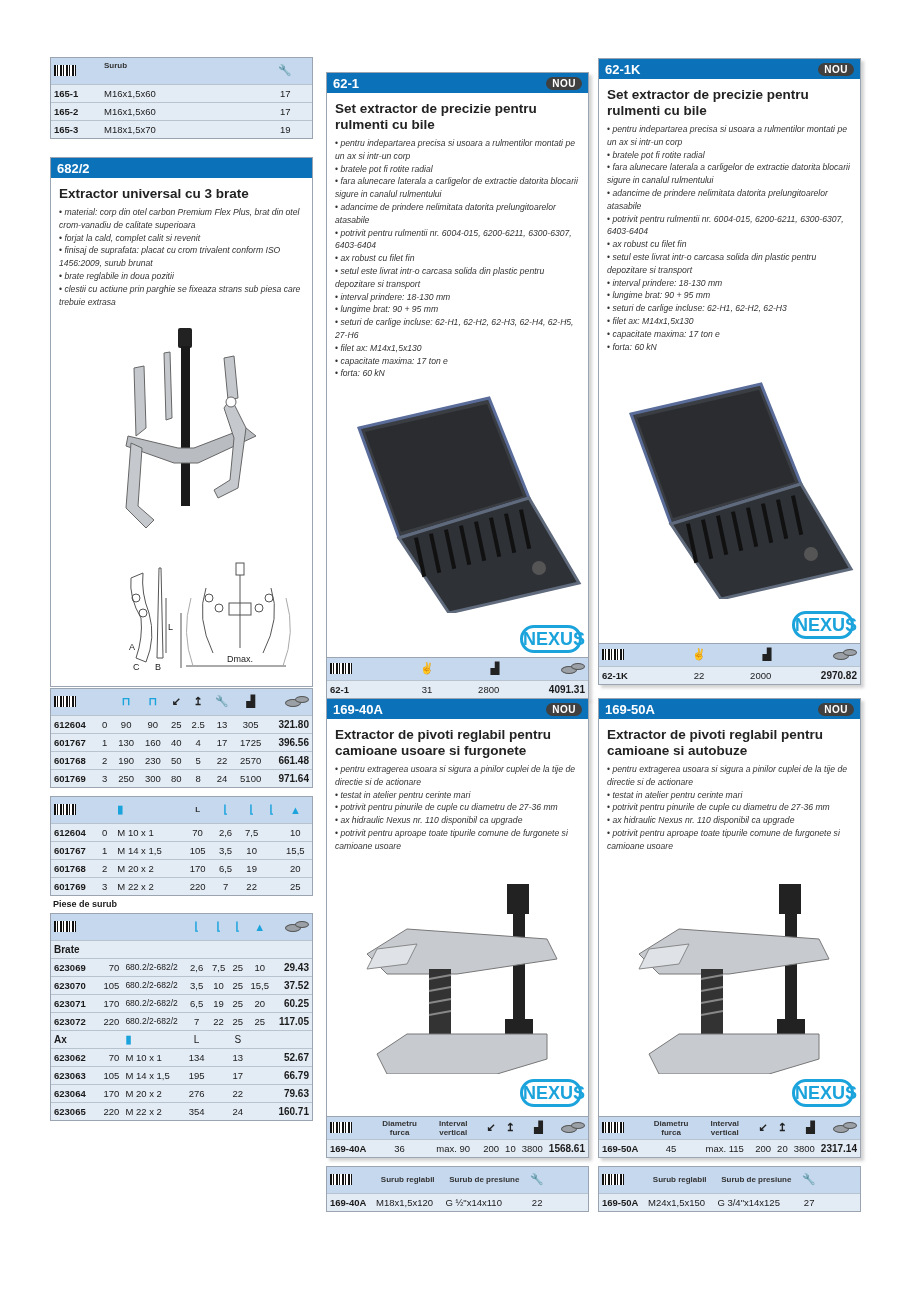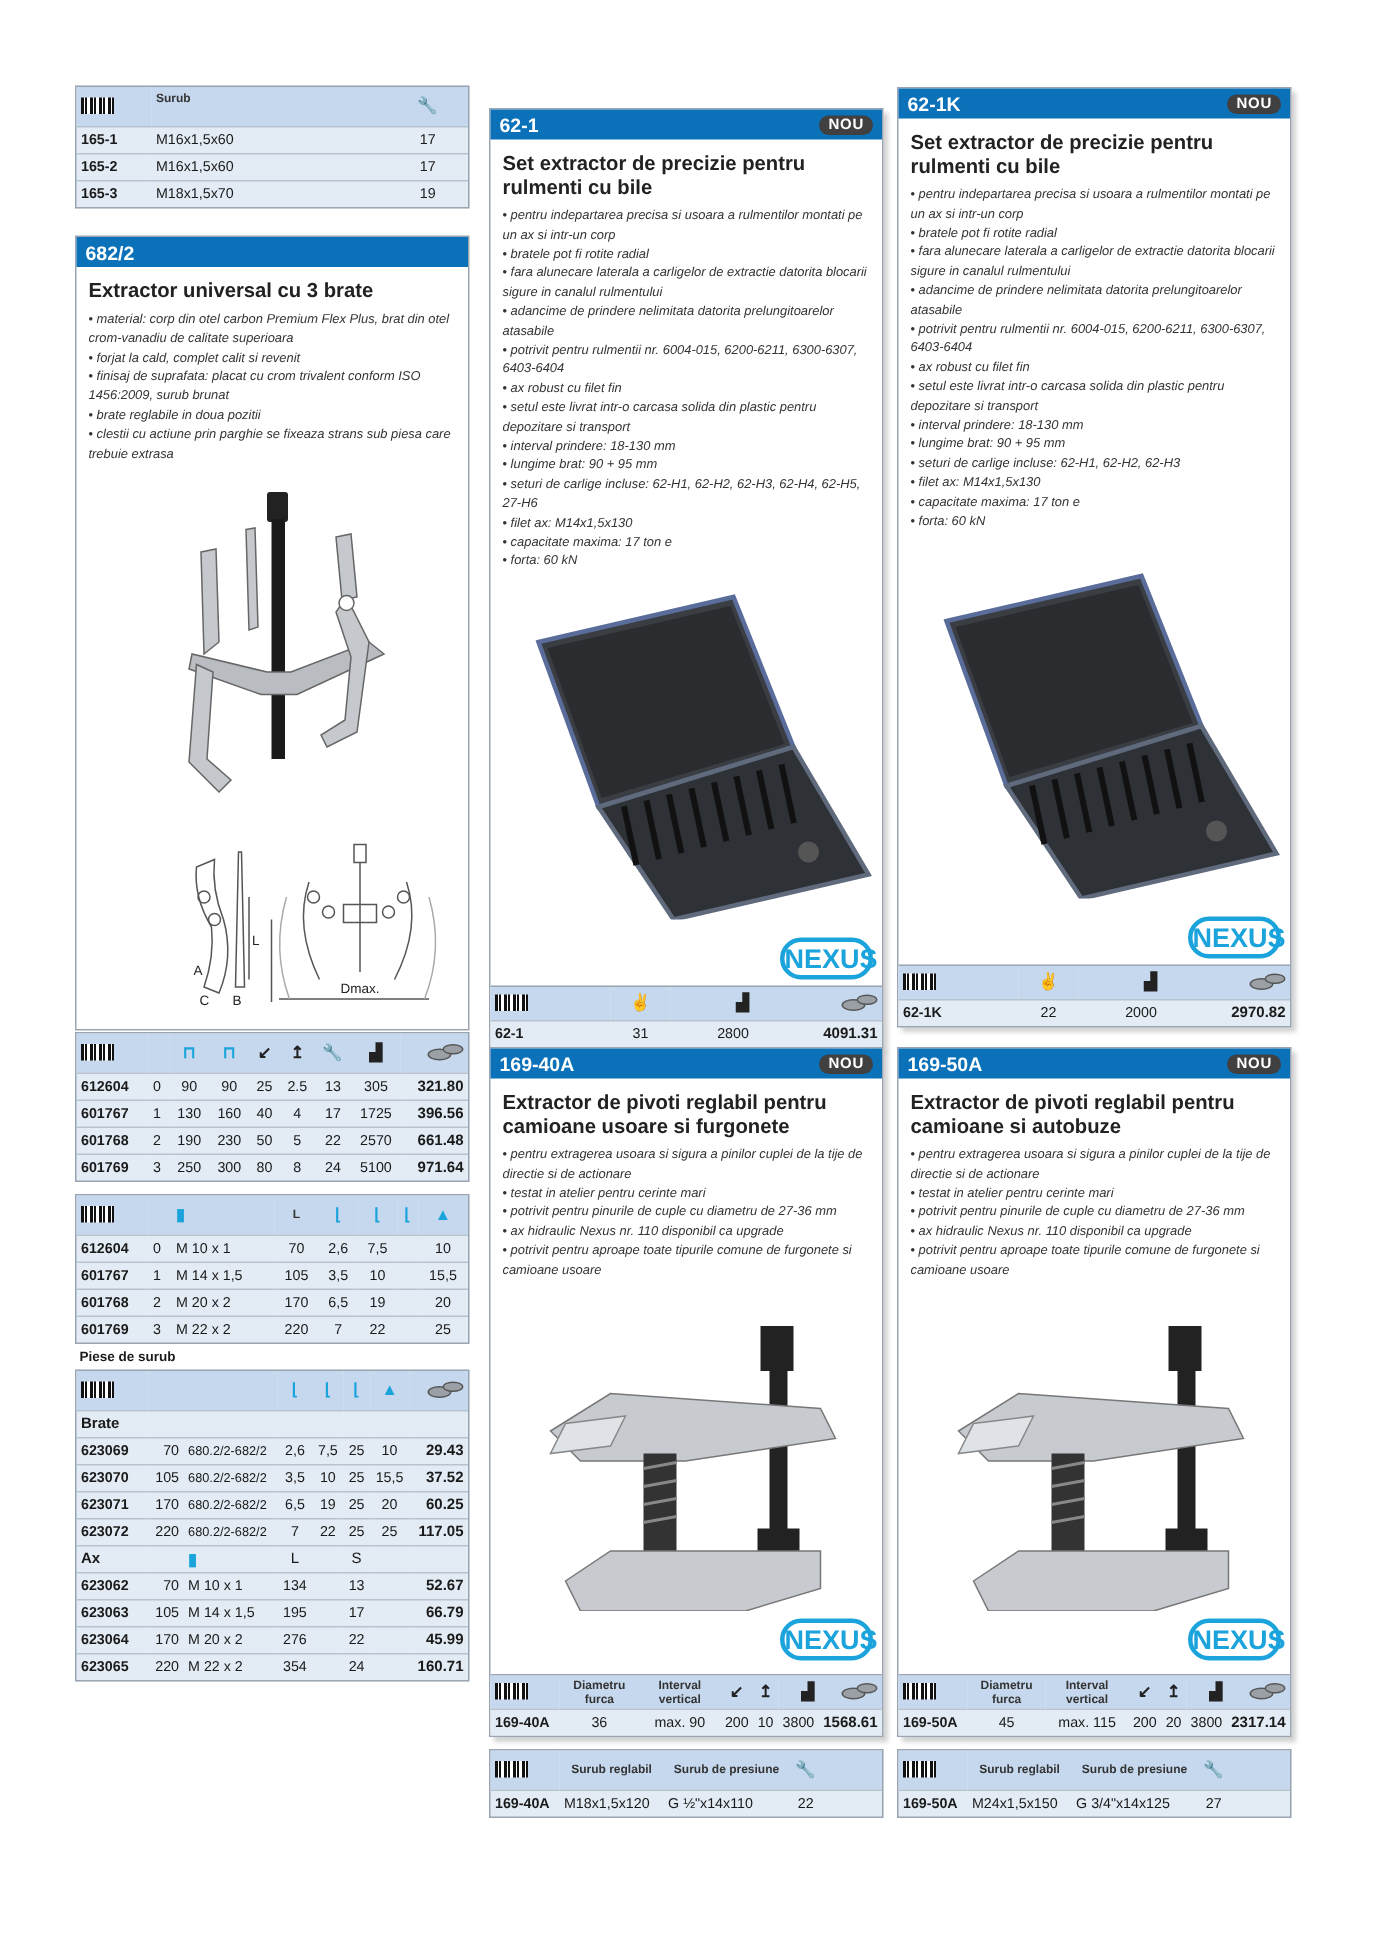--- a/index.html
+++ b/index.html
@@ -333,21 +333,21 @@
         <td class="price">66.79</td>
       </tr>
       <tr>
         <td class="code">623064</td>
         <td class="r">170</td>
         <td>M 20 x 2</td>
         <td class="c">276</td>
         <td></td>
         <td class="c">22</td>
         <td></td>
-        <td class="price">45.99</td>
+        <td class="price">79.63</td>
       </tr>
       <tr>
         <td class="code">623065</td>
         <td class="r">220</td>
         <td>M 22 x 2</td>
         <td class="c">354</td>
         <td></td>
         <td class="c">24</td>
         <td></td>
         <td class="price">160.71</td>

